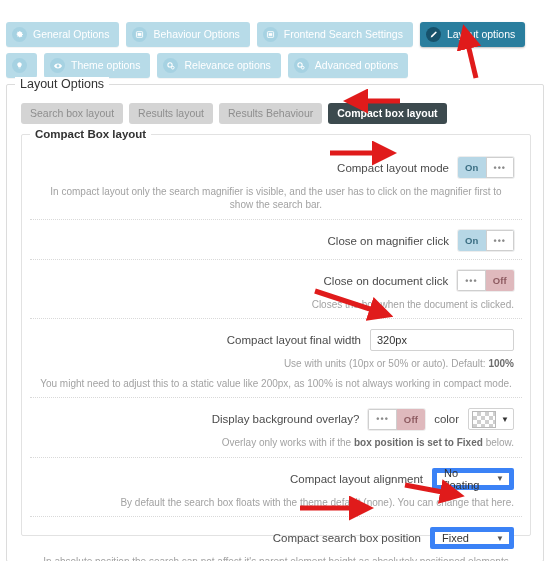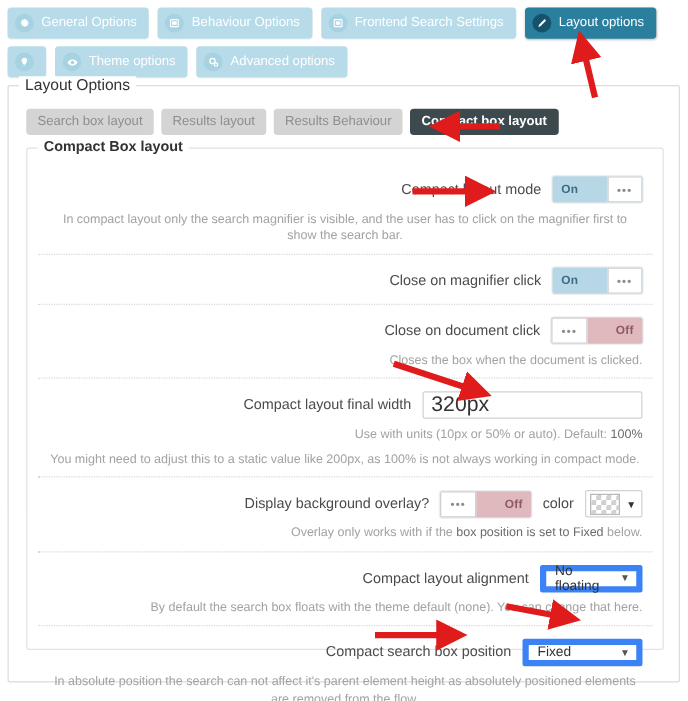--- a/index.html
+++ b/index.html
@@ -12,21 +12,21 @@
     background: #ffffff;
     font-family: "Liberation Sans", sans-serif;
     font-size: 11px;
     color: #444;
     overflow: hidden;
     position: relative;
   }
 
   
   .tabstrip {
-    padding: 6px 6px 0 6px;
+    padding: 22px 6px 0 6px;
     background: #fff;
   }
   .tabrow {
     display: flex;
     flex-wrap: nowrap;
     gap: 7px;
     margin-bottom: 6px;
   }
   .tab {
     display: flex;
@@ -145,34 +145,33 @@
     font-size: 11.5px;
     color: #4b4b4b;
   }
   .hint {
     text-align: right;
     color: #a2a2a2;
     font-size: 10px;
     margin-top: 6px;
     line-height: 1.35;
   }
-  .hint b { color: #6b6b6b; font-weight: normal; }
+  .hint b { color: #6b6b6b; font-weight: bold; }
   .hint.center { text-align: center; }
 
   
   .toggle {
     display: inline-flex;
     align-items: stretch;
     height: 21px;
     border-radius: 2px;
     overflow: hidden;
     cursor: pointer;
     box-shadow: 0 0 0 1px rgba(0,0,0,0.07);
     flex: 0 0 auto;
-    gap: 16px;
   }
   .toggle .seg {
     display: flex;
     align-items: center;
     justify-content: center;
     font-size: 9.5px;
     font-weight: bold;
     padding: 0 7px;
     letter-spacing: .2px;
   }
@@ -185,26 +184,26 @@
     border: 1px solid #cfcfcf;
     min-width: 22px;
     color: #8a8a8a;
     letter-spacing: 1px;
     font-size: 9px;
     box-sizing: border-box;
   }
 
   
   .txtinput {
-    width: 176px;
+    width: 144px;
     height: 22px;
     border: 1px solid #d2d2d2;
     background: #fff;
     border-radius: 2px;
-    font-size: 17px;
+    font-size: 11px;
     color: #333;
     padding: 0 6px;
     box-sizing: border-box;
     font-family: "Liberation Sans", sans-serif;
   }
 
   
   .sel {
     display: inline-flex;
     align-items: center;
@@ -214,21 +213,21 @@
     border-radius: 2px;
     height: 22px;
     font-size: 11px;
     color: #333;
     padding: 0 5px 0 7px;
     box-sizing: border-box;
     cursor: pointer;
     gap: 10px;
   }
   .sel.w-align { width: 82px; }
-  .sel.w-pos { width: 96px; text-align: right; }
+  .sel.w-pos { width: 84px; text-align: right; }
   .sel .caret { font-size: 8px; color: #555; }
 
   
   .colorpick {
     display: inline-flex;
     align-items: center;
     border: 1px solid #d2d2d2;
     background: #fff;
     border-radius: 2px;
     height: 22px;
@@ -319,20 +318,29 @@
 
     <div class="tab">
       <span class="ticon">
         <svg width="10" height="10" viewBox="0 0 16 16">
             <path fill="#ffffff" d="M8 4C4.8 4 2.3 6.3 1.5 8c.8 1.7 3.3 4 6.5 4s5.7-2.3 6.5-4c-.8-1.7-3.3-4-6.5-4zm0 6.3A2.3 2.3 0 1 1 8 5.7a2.3 2.3 0 0 1 0 4.6z"></path>
           </svg>
       </span>
       <span>Theme options</span>
     </div>
 
+    <div class="tab">
+      <span class="ticon">
+        <svg width="10" height="10" viewBox="0 0 16 16">
+            <circle cx="6.4" cy="6.2" r="3.4" fill="none" stroke="#ffffff" stroke-width="1.7"></circle>
+            <circle cx="10.8" cy="10.6" r="2.2" fill="none" stroke="#ffffff" stroke-width="1.5"></circle>
+          </svg>
+      </span>
+      <span>Relevance options</span>
+    </div>
 
     <div class="tab">
       <span class="ticon">
         <svg width="10" height="10" viewBox="0 0 16 16">
             <circle cx="6.4" cy="6.2" r="3.4" fill="none" stroke="#ffffff" stroke-width="1.7"></circle>
             <circle cx="10.8" cy="10.6" r="2.2" fill="none" stroke="#ffffff" stroke-width="1.5"></circle>
           </svg>
       </span>
       <span>Advanced options</span>
     </div>

